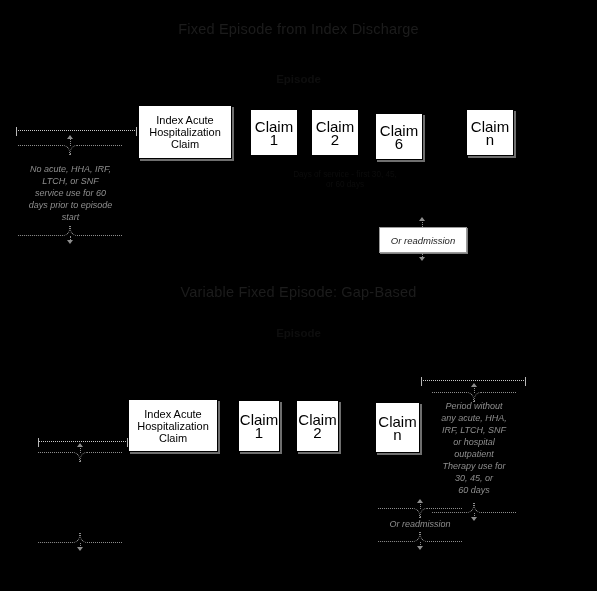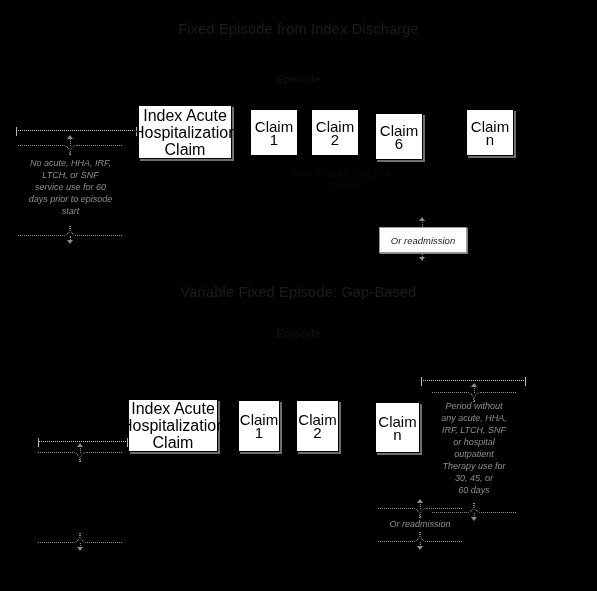--- a/index.html
+++ b/index.html
@@ -60,22 +60,22 @@
     justify-content: center;
     text-align: center;
     font-size: 15px;
     line-height: 13px;
     padding: 2px;
   }
   .box.shadowed {
     box-shadow: 2px 2px 0 #6f6f6f;
   }
   .box.index {
-    font-size: 16px;
-    line-height: 17px;
+    font-size: 11px;
+    line-height: 12px;
   }
   .readmit-box {
     position: absolute;
     background: #ffffff;
     border: 1px solid #9a9a9a;
     box-sizing: border-box;
     color: #242424;
     font-style: italic;
     font-size: 9.5px;
     display: flex;
@@ -202,21 +202,21 @@
 
   <div class="brace-wrap" style="left: 18px; top: 145px; width: 104px; height: 10px;">
     <div class="brace brace-top">
       <div class="half half-l"></div>
       <div class="half half-r"></div>
     </div>
   </div>
   <div class="vline" style="left: 70px; top: 138px; height: 8px;"></div>
   <div class="arrow-up" style="left: 67px; top: 135px;"></div>
 
-  <div class="brace-note" style="left: 14px; top: 157px; width: 113px;">No acute, HHA, IRF,
+  <div class="brace-note" style="left: 14px; top: 163px; width: 113px;">No acute, HHA, IRF,
 LTCH, or SNF
 service use for 60
 days prior to episode
 start</div>
 
   <div class="brace-wrap" style="left: 18px; top: 226px; width: 104px; height: 10px;">
     <div class="brace brace-bot">
       <div class="half half-l"></div>
       <div class="half half-r"></div>
     </div>

